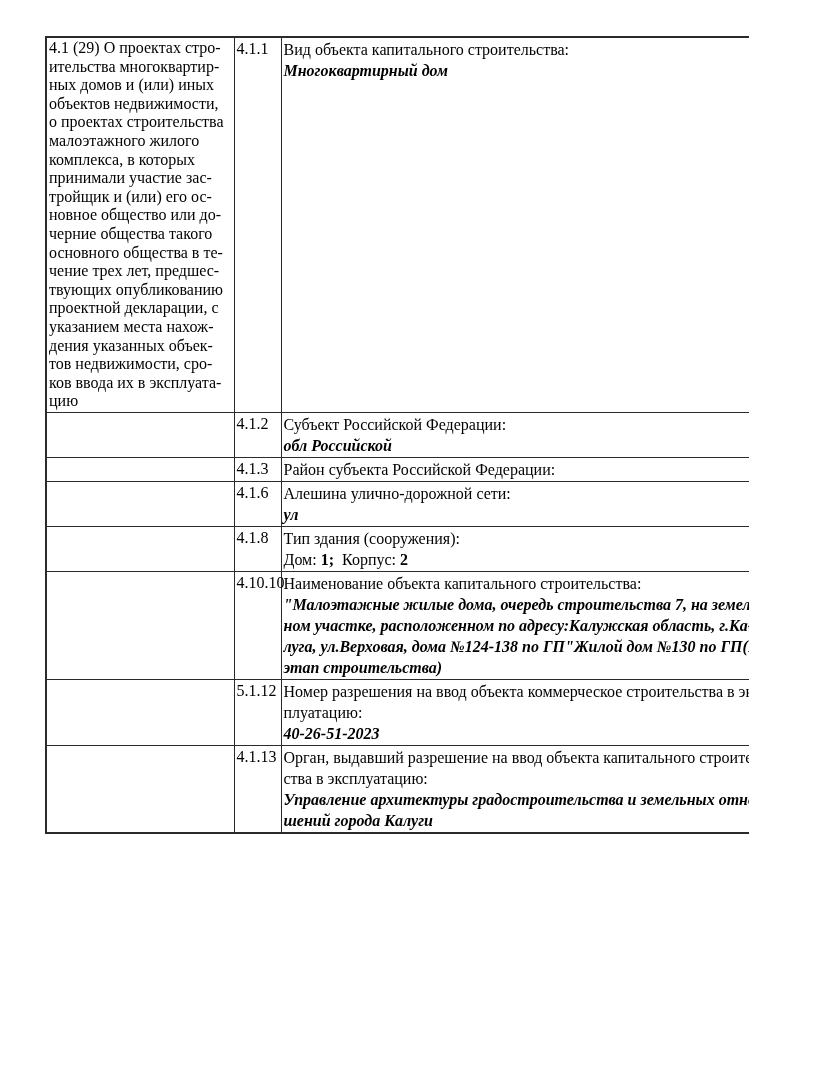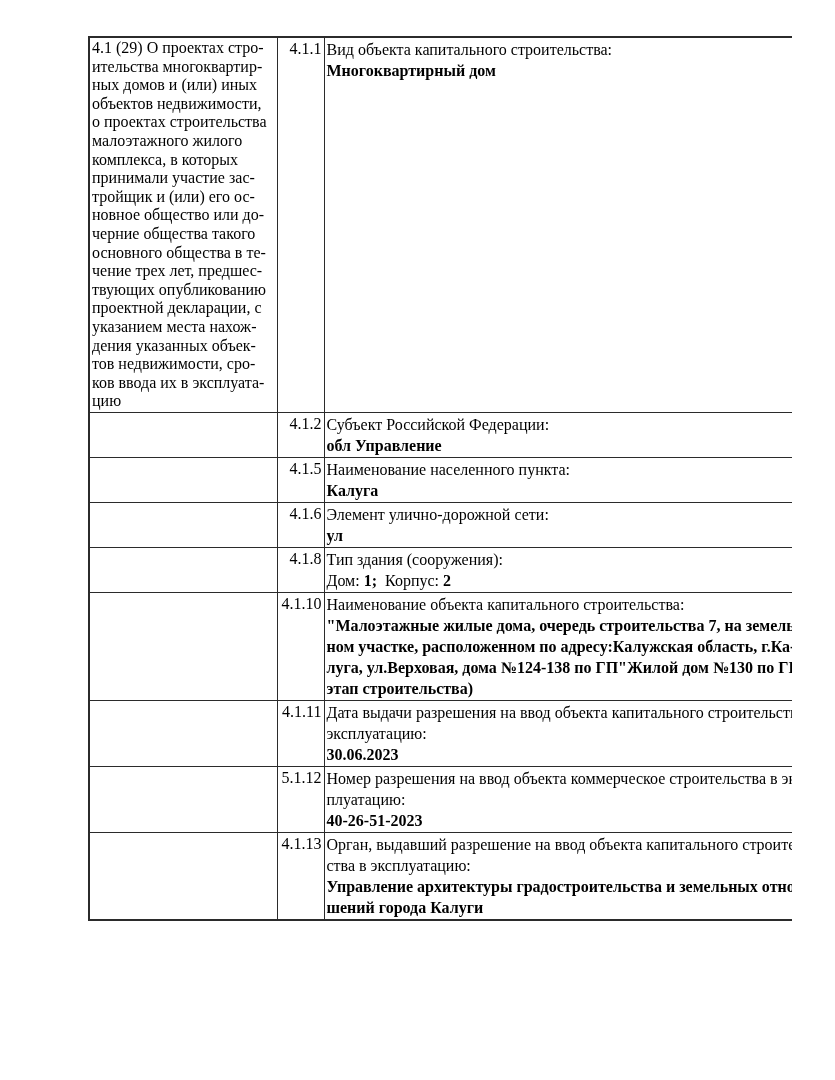--- a/index.html
+++ b/index.html
@@ -10,21 +10,20 @@
     height: 1080px;
     font-family: "Liberation Serif", "DejaVu Serif", serif;
     color: #000000;
   }
   .page {
     position: relative;
     width: 749px;
     height: 1080px;
     background: #ffffff;
     overflow: hidden;
-    margin-left: 43px;
   }
   table.decl {
     position: absolute;
     left: 45px;
     top: 36px;
     width: 743px;
     border-collapse: collapse;
     table-layout: fixed;
     border: 2px solid #2b2b2b;
   }
@@ -40,32 +39,31 @@
 
   td.desc {
     line-height: 18.6px;
     white-space: pre-wrap;
     padding: 3px 2px 2px 3px;
   }
   td.num {
     vertical-align: middle;
     line-height: 20px;
     padding-left: 2px;
-    text-align: right;
   }
   td.body {
     padding: 1px 2px 1px 4px;
   }
   td.mid { vertical-align: middle; }
 
   .label, .value {
     white-space: pre-wrap;
     line-height: 21px;
   }
-  .value { font-weight: bold; }
+  .value { font-weight: bold; font-style: italic; }
   .inline-val span { white-space: pre-wrap; line-height: 21px; }
   .inline-val .b { font-weight: bold; }
 </style>
 </head>
 <body>
 
 <div class="page">
   <table class="decl">
     <colgroup>
       <col class="c-desc">
@@ -100,76 +98,66 @@
         <div class="label">Вид объекта капитального строительства:</div>
         <div class="value">Многоквартирный дом</div>
       </td>
     </tr>
 
     <tr>
       <td></td>
       <td class="num">4.1.2</td>
       <td class="body">
         <div class="label">Субъект Российской Федерации:</div>
-        <div class="value">обл Управление</div>
+        <div class="value">обл Российской</div>
+      </td>
+    </tr>
+
+    <tr>
+      <td></td>
+      <td class="num">4.1.3</td>
+      <td class="body">
+        <div class="label">Район субъекта Российской Федерации:</div>
       </td>
     </tr>
 
 
 
     <tr>
       <td></td>
-      <td class="num">4.1.5</td>
-      <td class="body">
-        <div class="label">Наименование населенного пункта:</div>
-        <div class="value">Калуга</div>
-      </td>
-    </tr>
-
-    <tr>
-      <td></td>
       <td class="num">4.1.6</td>
       <td class="body">
-        <div class="label">Элемент улично-дорожной сети:</div>
+        <div class="label">Алешина улично-дорожной сети:</div>
         <div class="value">ул</div>
       </td>
     </tr>
 
 
     <tr>
       <td></td>
       <td class="num">4.1.8</td>
       <td class="body">
         <div class="label">Тип здания (сооружения):</div>
         <div class="inline-val"><span>Дом: </span><span class="b">1;</span><span>  Корпус: </span><span class="b">2</span></div>
       </td>
     </tr>
 
 
     <tr>
       <td></td>
-      <td class="num">4.1.10</td>
+      <td class="num">4.10.10</td>
       <td class="body">
         <div class="label">Наименование объекта капитального строительства:</div>
         <div class="value">"Малоэтажные жилые дома, очередь строительства 7, на земель-
 ном участке, расположенном по адресу:Калужская область, г.Ка-
 луга, ул.Верховая, дома №124-138 по ГП"Жилой дом №130 по ГП(1
 этап строительства)</div>
       </td>
     </tr>
 
-    <tr>
-      <td></td>
-      <td class="num">4.1.11</td>
-      <td class="body">
-        <div class="label">Дата выдачи разрешения на ввод объекта капитального строительства в
-эксплуатацию:</div>
-        <div class="value">30.06.2023</div>
-      </td>
-    </tr>
 
     <tr>
       <td></td>
       <td class="num">5.1.12</td>
       <td class="body">
         <div class="label">Номер разрешения на ввод объекта коммерческое строительства в экс-
 плуатацию:</div>
         <div class="value">40-26-51-2023</div>
       </td>
     </tr>

